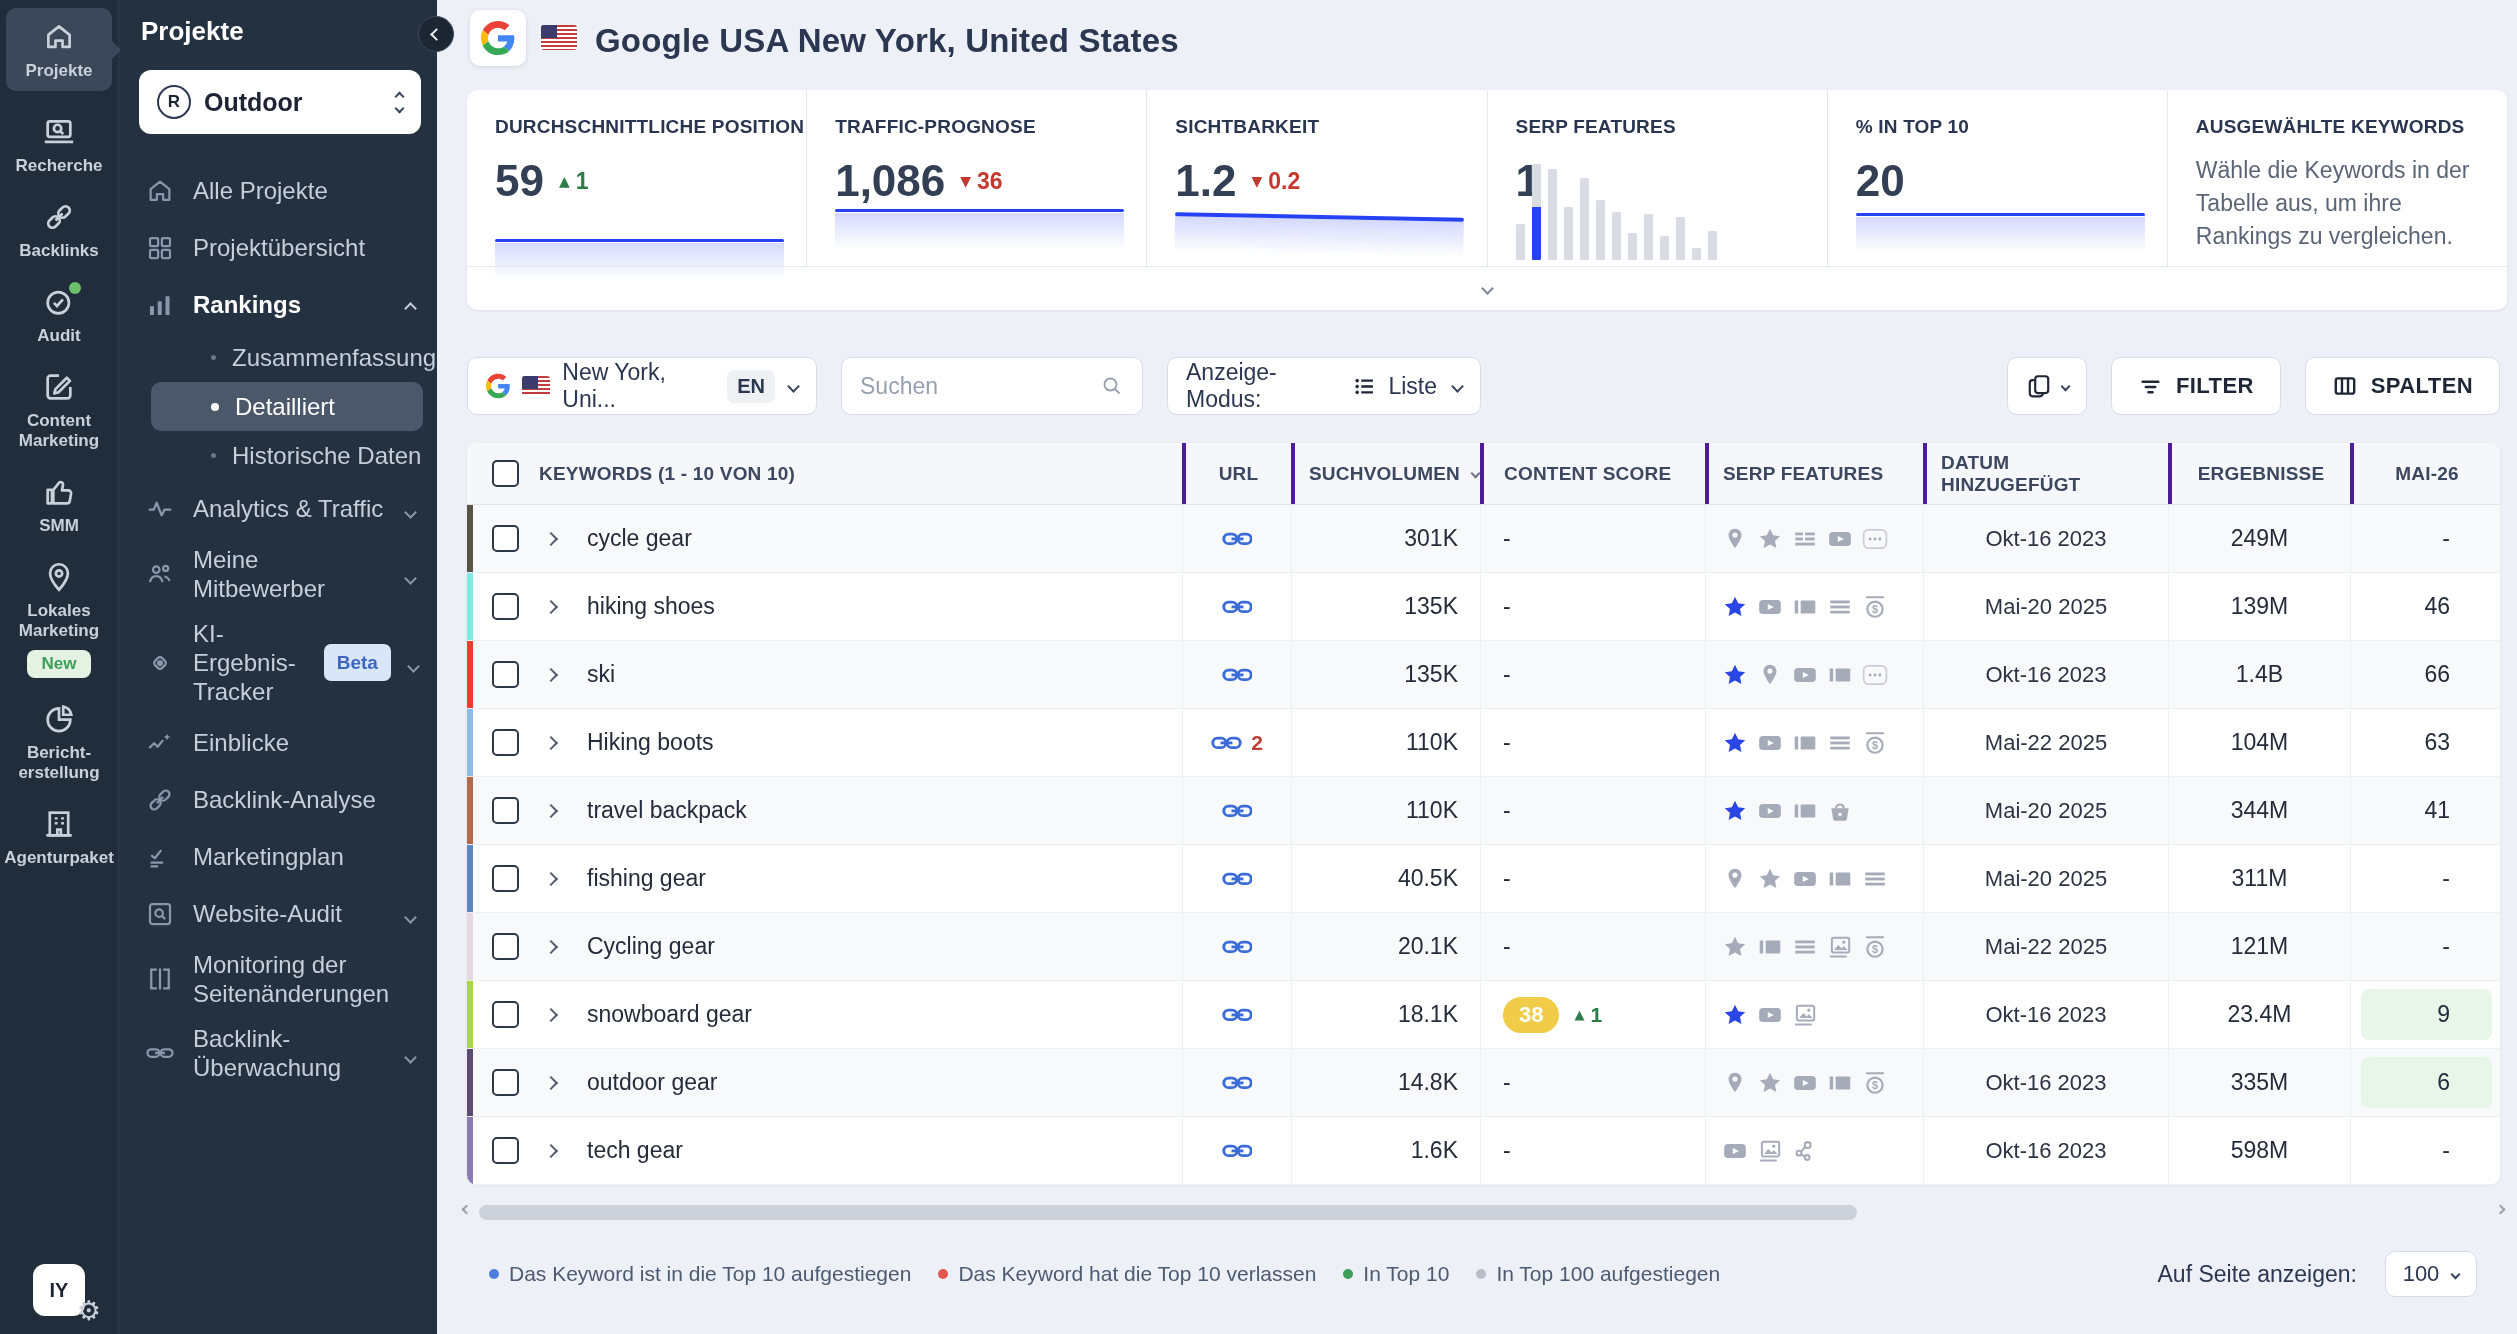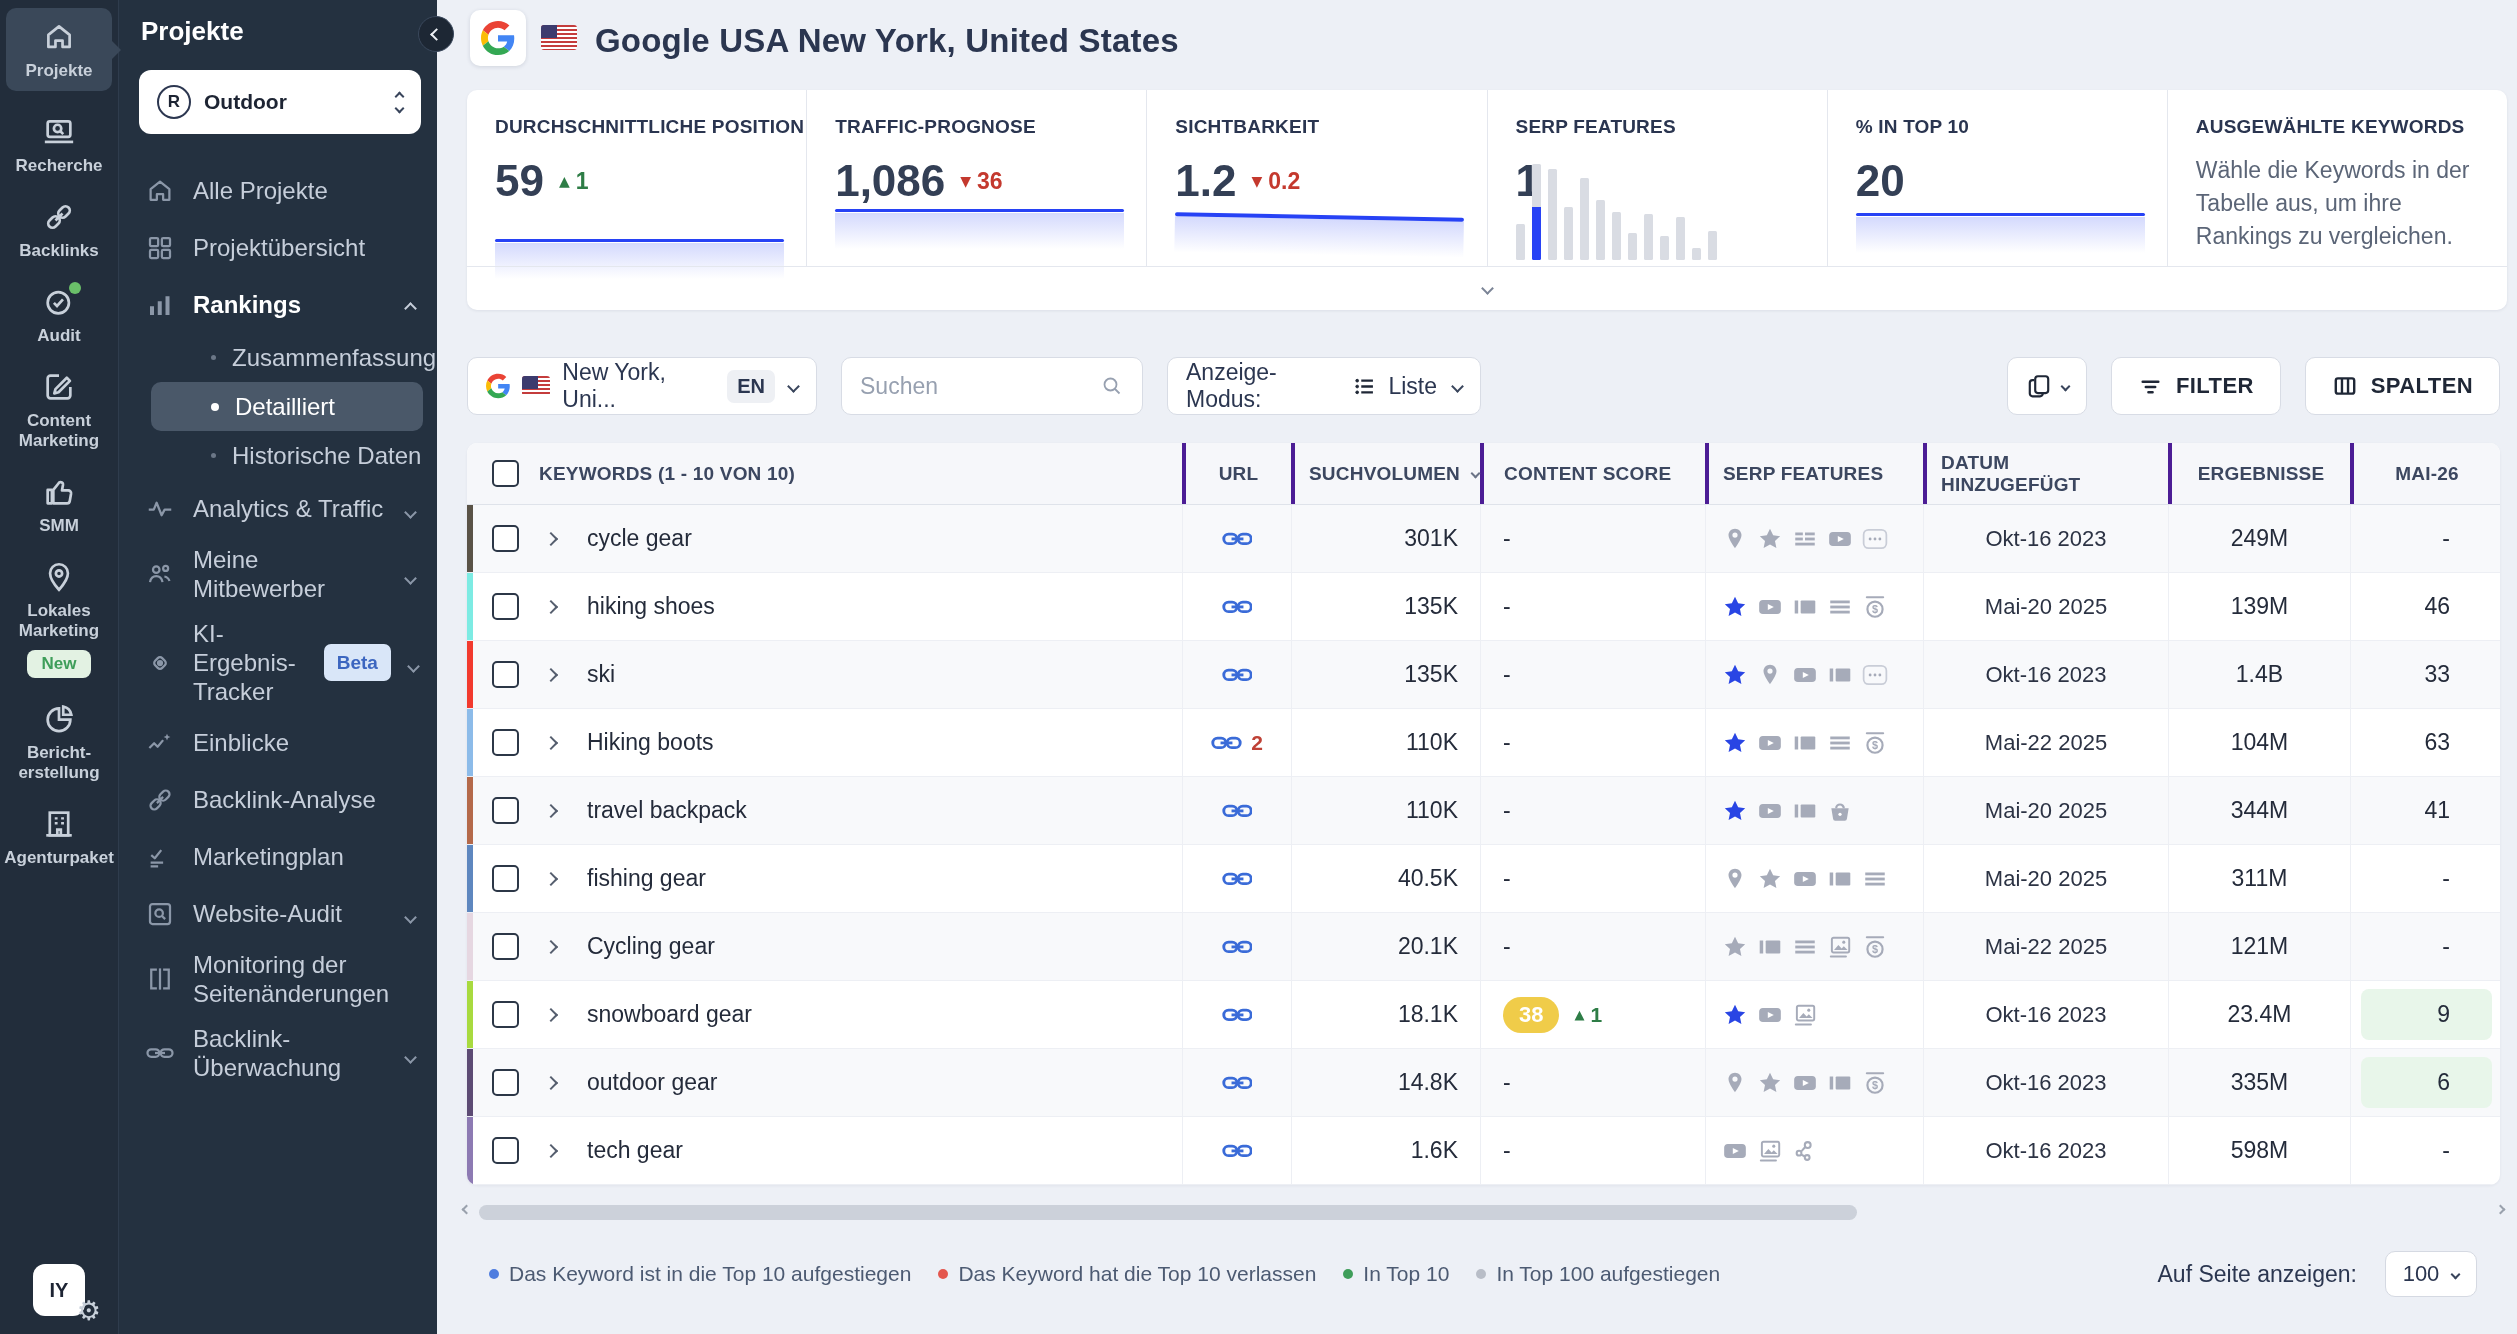--- a/index.html
+++ b/index.html
@@ -21,21 +21,21 @@
 .new-badge{margin-top:9px;background:#e3f2e3;color:#3f9e5a;font-size:17px;font-weight:700;padding:4px 15px;border-radius:8px}
 .rail-avatar{margin-top:auto;margin-bottom:18px;position:relative;width:52px;height:52px;background:#fff;border-radius:12px;display:flex;align-items:center;justify-content:center;font-size:20px;font-weight:700;color:#1d2433;cursor:pointer}
 .rail-gear{position:absolute;right:-16px;bottom:-10px;font-size:27px;color:#c8d0da;cursor:pointer;font-family:"DejaVu Sans",sans-serif}
 
 
 .sidebar{position:absolute;left:118px;top:0;width:319px;height:100%;background:#243140;border-left:1px solid #2f3c4d;color:#c6ceda;z-index:3}
 .sb-title{position:absolute;left:22px;top:16px;font-size:26px;font-weight:700;color:#fff}
 .collapse-btn{position:absolute;right:-17px;top:16px;width:36px;height:36px;border-radius:50%;background:#1d2734;border:1px solid #3a485c;display:flex;align-items:center;justify-content:center;color:#eef1f5;cursor:pointer;z-index:6}
 .project-select{position:absolute;left:20px;top:70px;width:282px;height:64px;background:#fff;border-radius:12px;display:flex;align-items:center;padding:0 18px;gap:13px;color:#1d2433;cursor:pointer}
 .proj-logo{width:34px;height:34px;border-radius:50%;border:2.5px solid #2c3750;display:flex;align-items:center;justify-content:center;font-size:17px;font-weight:700;flex:none}
-.proj-name{font-size:21px;font-weight:600}
+.proj-name{font-size:25px;font-weight:600}
 .updown{margin-left:auto;display:flex;flex-direction:column;gap:5px;color:#39455c}
 .nav{position:absolute;left:0;top:162px;width:100%;display:flex;flex-direction:column}
 .nav-item{display:flex;align-items:center;gap:18px;min-height:57px;padding:8px 22px 8px 26px;font-size:24px;cursor:pointer;position:relative;line-height:29px}
 .nav-item .nico{width:30px;height:30px;flex:none;color:#8b97a8}
 .nav-item .lbl{flex:0 1 auto}
 .nav-item .chv{margin-left:auto;color:#8b97a8}
 .nav-item.sel{color:#fff;font-weight:600}
 .nav-item.sel .chv{color:#c6ceda}
 .nav-sub{display:flex;align-items:center;gap:16px;height:49px;padding-left:92px;font-size:24px;cursor:pointer}
 .nav-sub .sdot{width:5px;height:5px;border-radius:50%;background:#6b7787;flex:none}
@@ -731,21 +731,21 @@
               </svg>
             </span>
           </div>
     <div class="cell c-date">
             <span>Okt-16 2023</span>
           </div>
     <div class="cell c-res">
             <span>1.4B</span>
           </div>
     <div class="cell c-month">
-            <span class="mval">33</span>
+            <span class="mval">66</span>
           </div>
         </div>
         <div class="tgrid trow even">
     <div class="cell c-kw">
       <span class="stripe" style="background:#8cbbe9"></span>
       <span class="cbx"></span>
       <span class="exp"></span>
       <span class="kwt">Hiking boots</span>
     </div>
     <div class="cell c-url">

